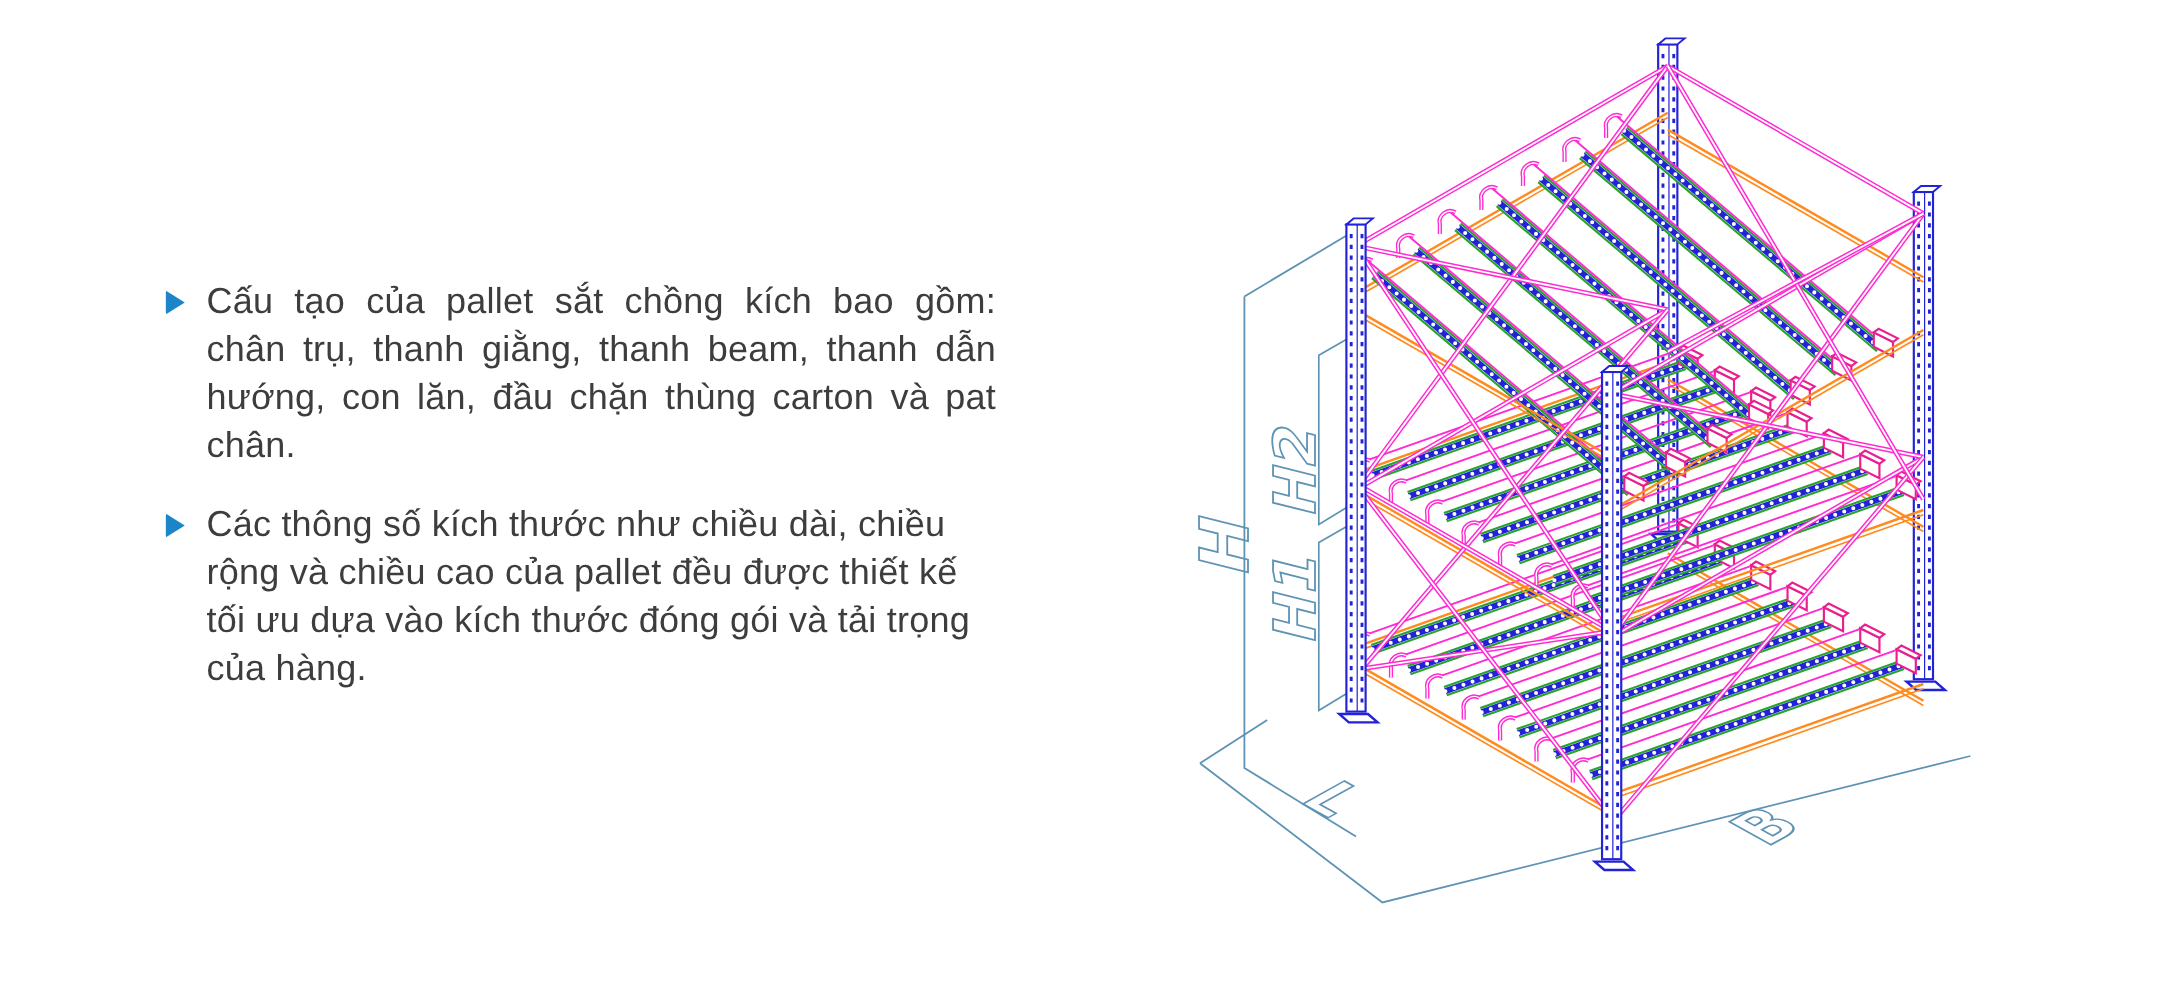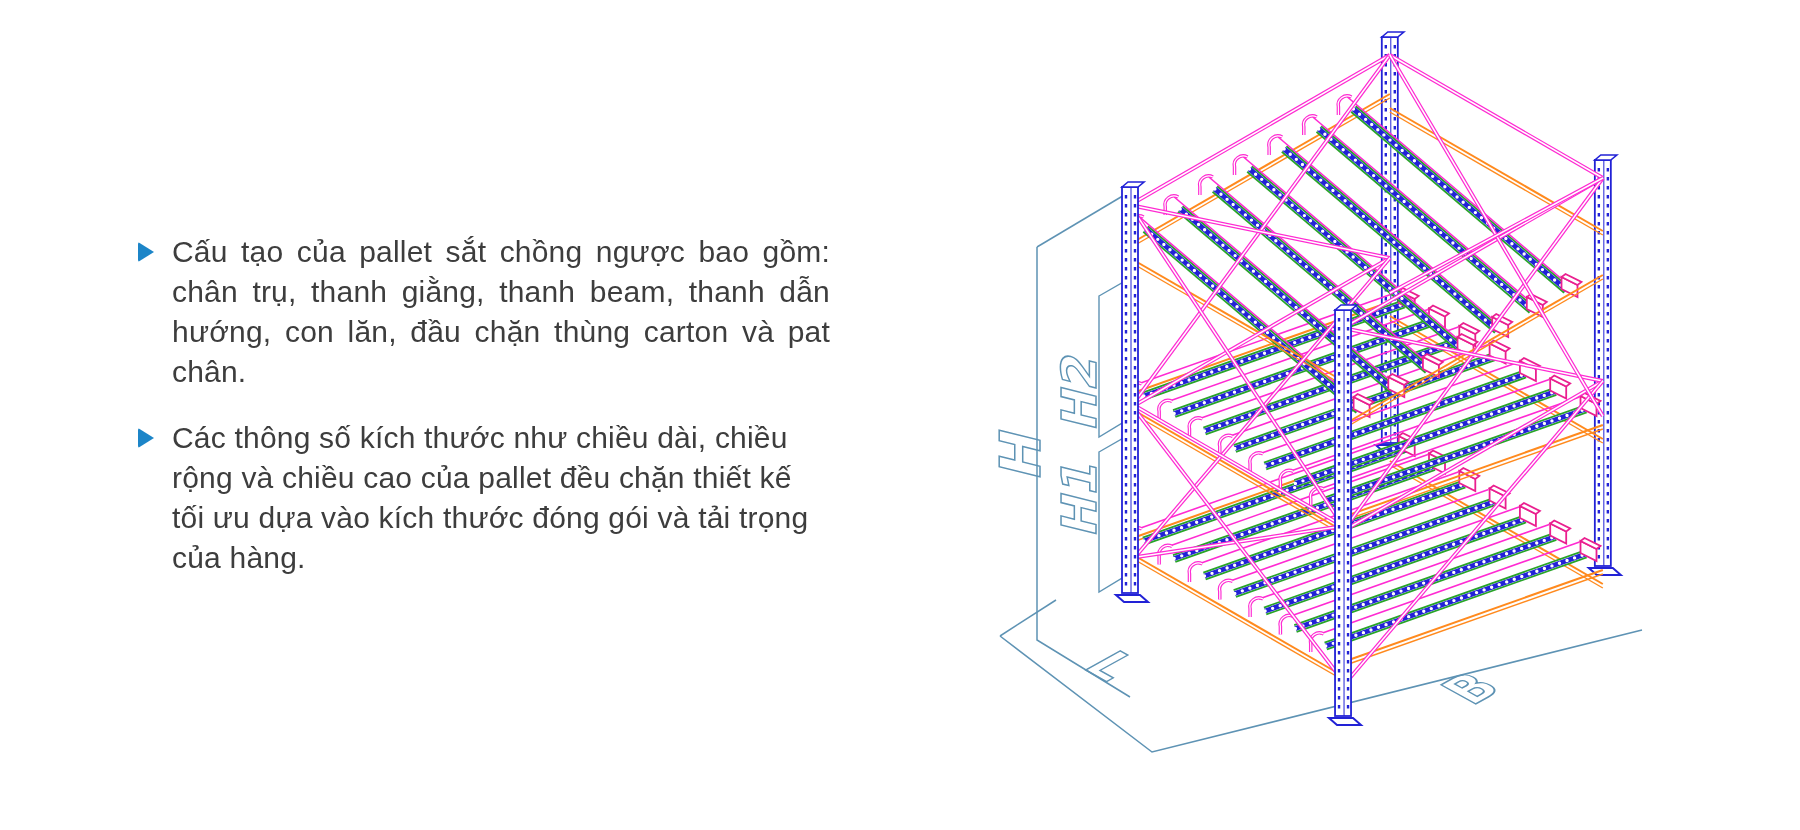--- a/index.html
+++ b/index.html
@@ -15,25 +15,25 @@
   #diagram-svg{position:absolute;left:0;top:0;}
   .dim-label{fill:none;stroke:#5e93b4;stroke-width:1.5px;
              font-family:"DejaVu Sans","Liberation Sans",sans-serif;font-weight:bold;}
 </style>
 </head>
 <body>
 
 <div class="text-block">
   <div class="bullet-item">
     <span class="tri"></span>
-    <p class="para justify">Cấu tạo của pallet sắt chồng ngược bao gồm: chân trụ, thanh giằng, thanh beam, thanh dẫn hướng, con lăn, đầu chặn thùng carton và pat chân.</p>
+    <p class="para justify">Cấu tạo của pallet sắt chồng kích bao gồm: chân trụ, thanh giằng, thanh beam, thanh dẫn hướng, con lăn, đầu chặn thùng carton và pat chân.</p>
   </div>
   <div class="bullet-item">
     <span class="tri"></span>
-    <p class="para">Các thông số kích thước như chiều dài, chiều rộng và chiều cao của pallet đều chặn thiết kế tối ưu dựa vào kích thước đóng gói và tải trọng của hàng.</p>
+    <p class="para">Các thông số kích thước như chiều dài, chiều rộng và chiều cao của pallet đều được thiết kế tối ưu dựa vào kích thước đóng gói và tải trọng của hàng.</p>
   </div>
 </div>
 
 <svg id="diagram-svg" width="1800" height="830" viewBox="0 0 1800 830">
   <g id="wire">
       <path d="M1000.0,636.0 L1152.0,752.0 L1642.0,630.0" stroke="#5e93b4" stroke-width="1.5" fill="none"></path>
       <path d="M1000.0,636.0 L1056.0,600.0" stroke="#5e93b4" stroke-width="1.5" fill="none"></path>
       <path d="M1037.0,247.0 L1126.0,194.0" stroke="#5e93b4" stroke-width="1.5" fill="none"></path>
       <path d="M1037.0,247.0 L1037.0,640.0 L1130.0,697.0" stroke="#5e93b4" stroke-width="1.5" fill="none"></path>
       <path d="M1099.0,296.0 L1127.0,280.0 L1127.0,420.0 L1099.0,437.0 Z" stroke="#5e93b4" stroke-width="1.4" fill="none"></path>

